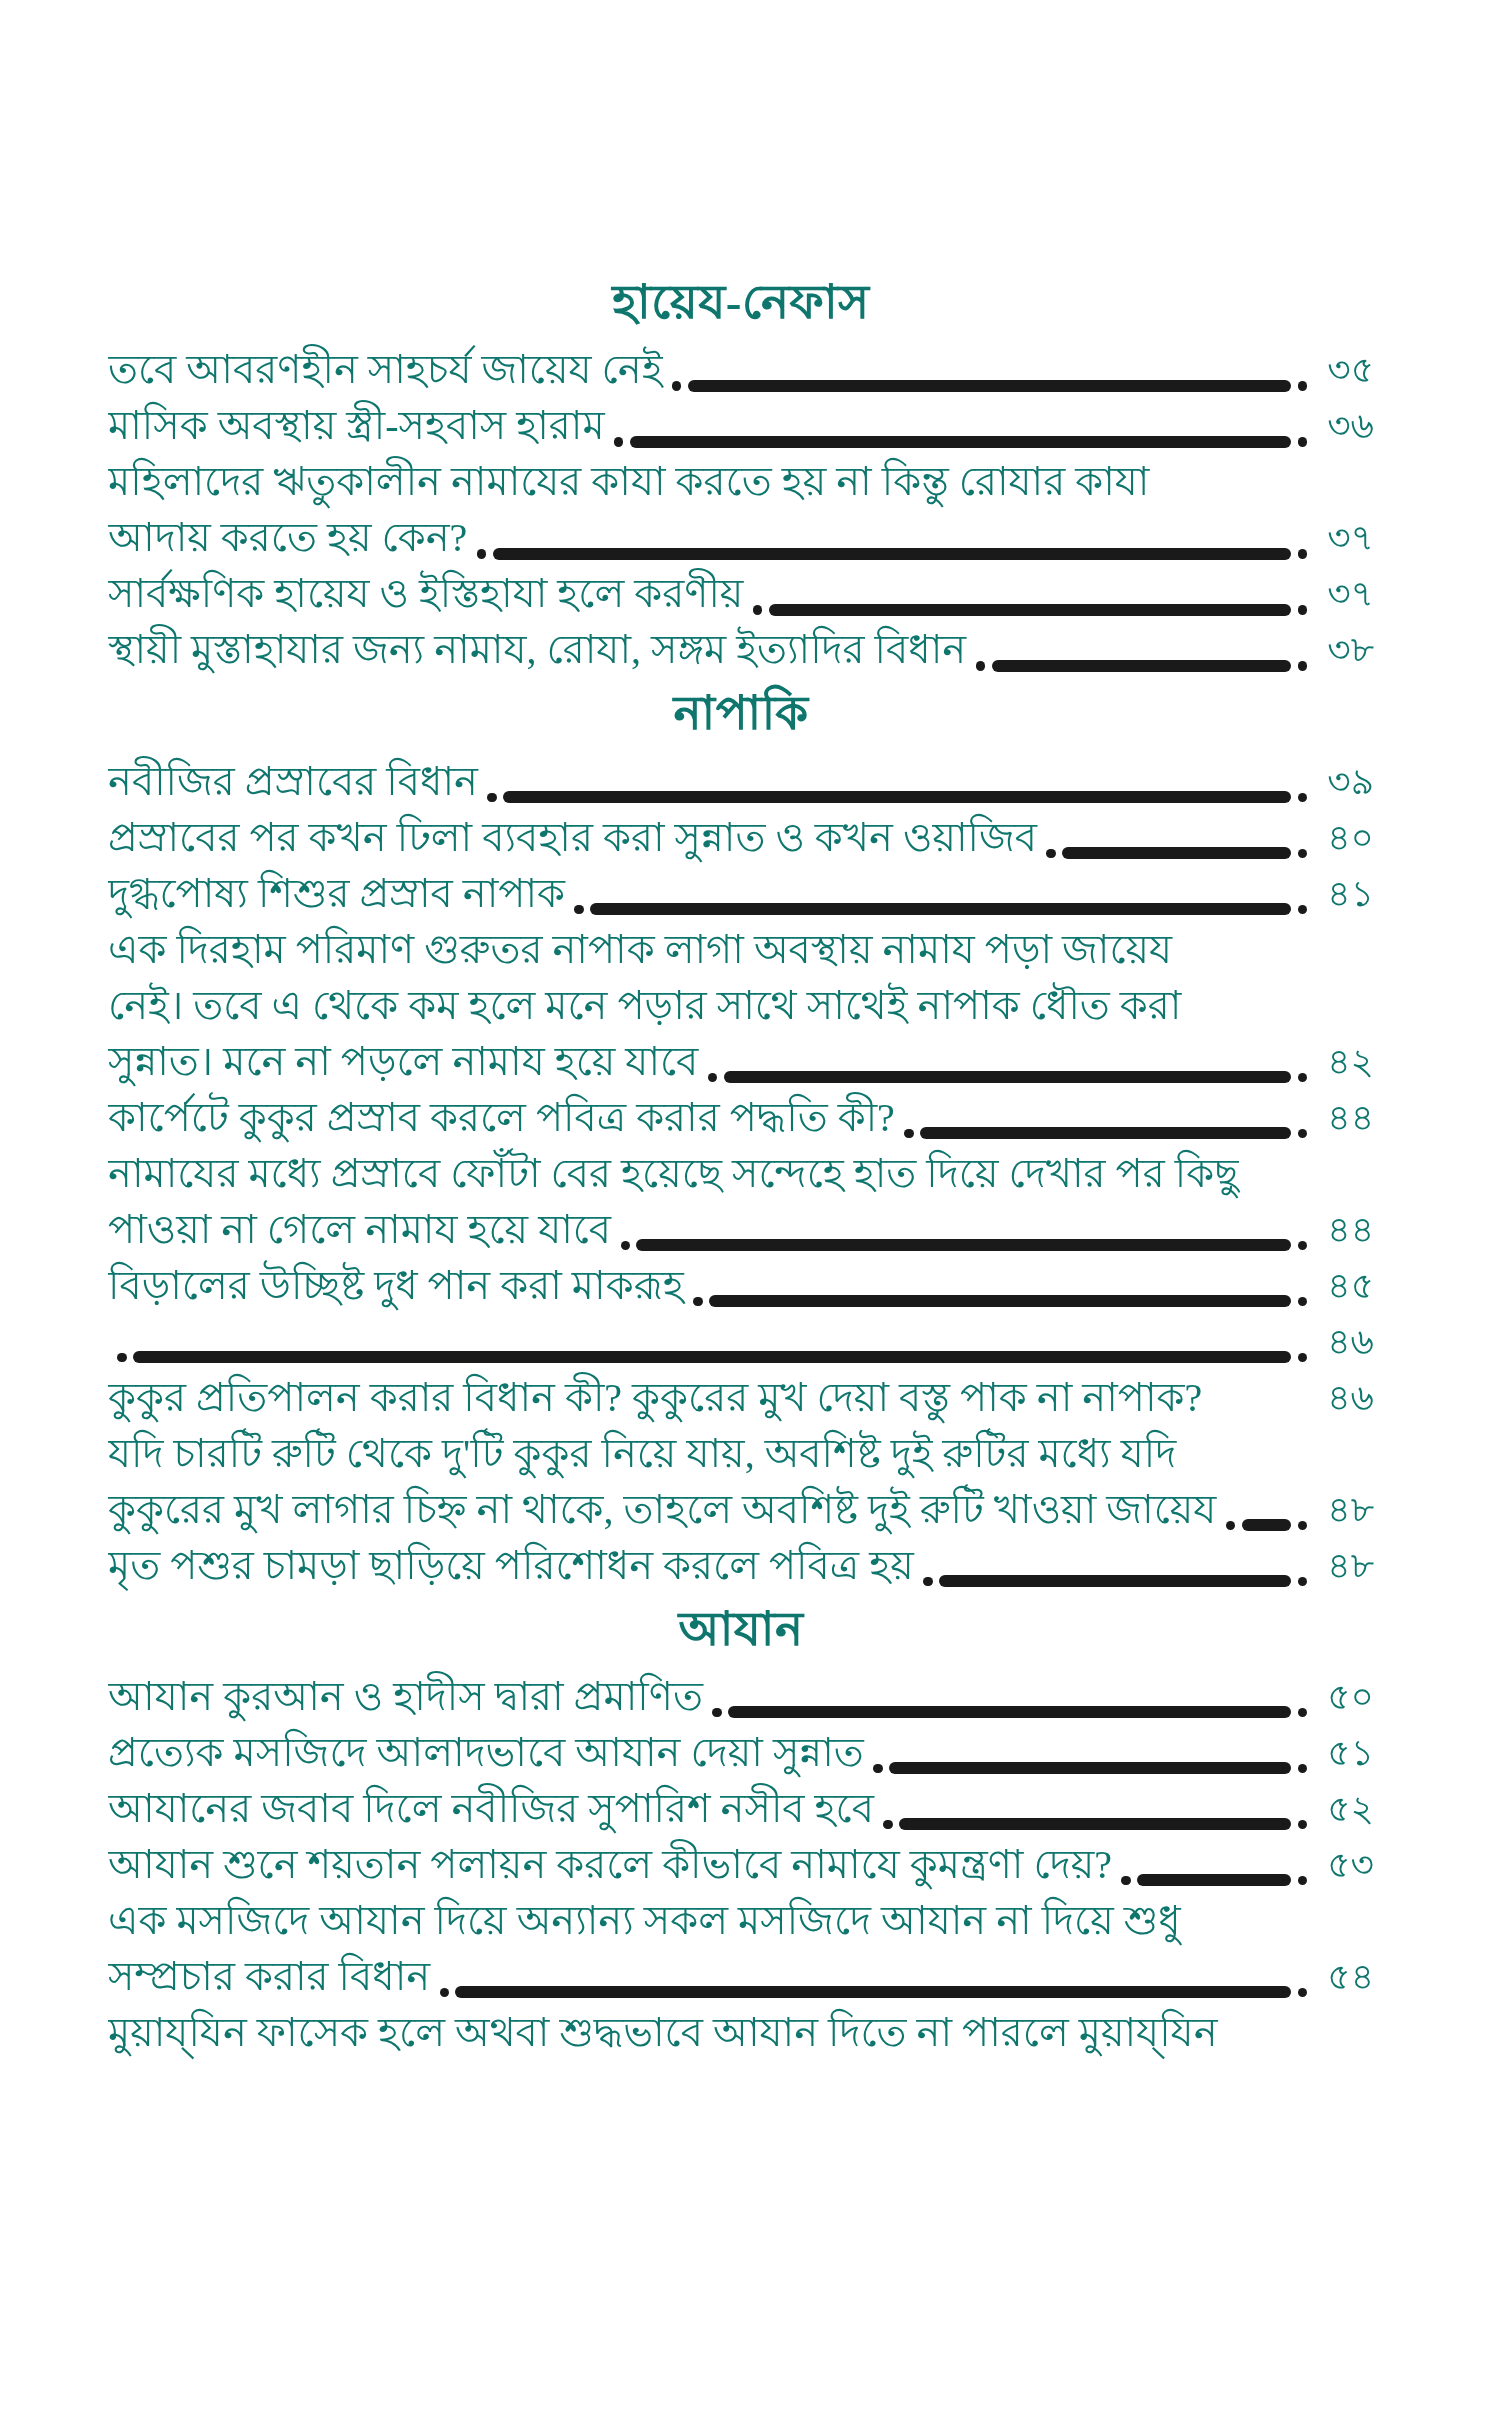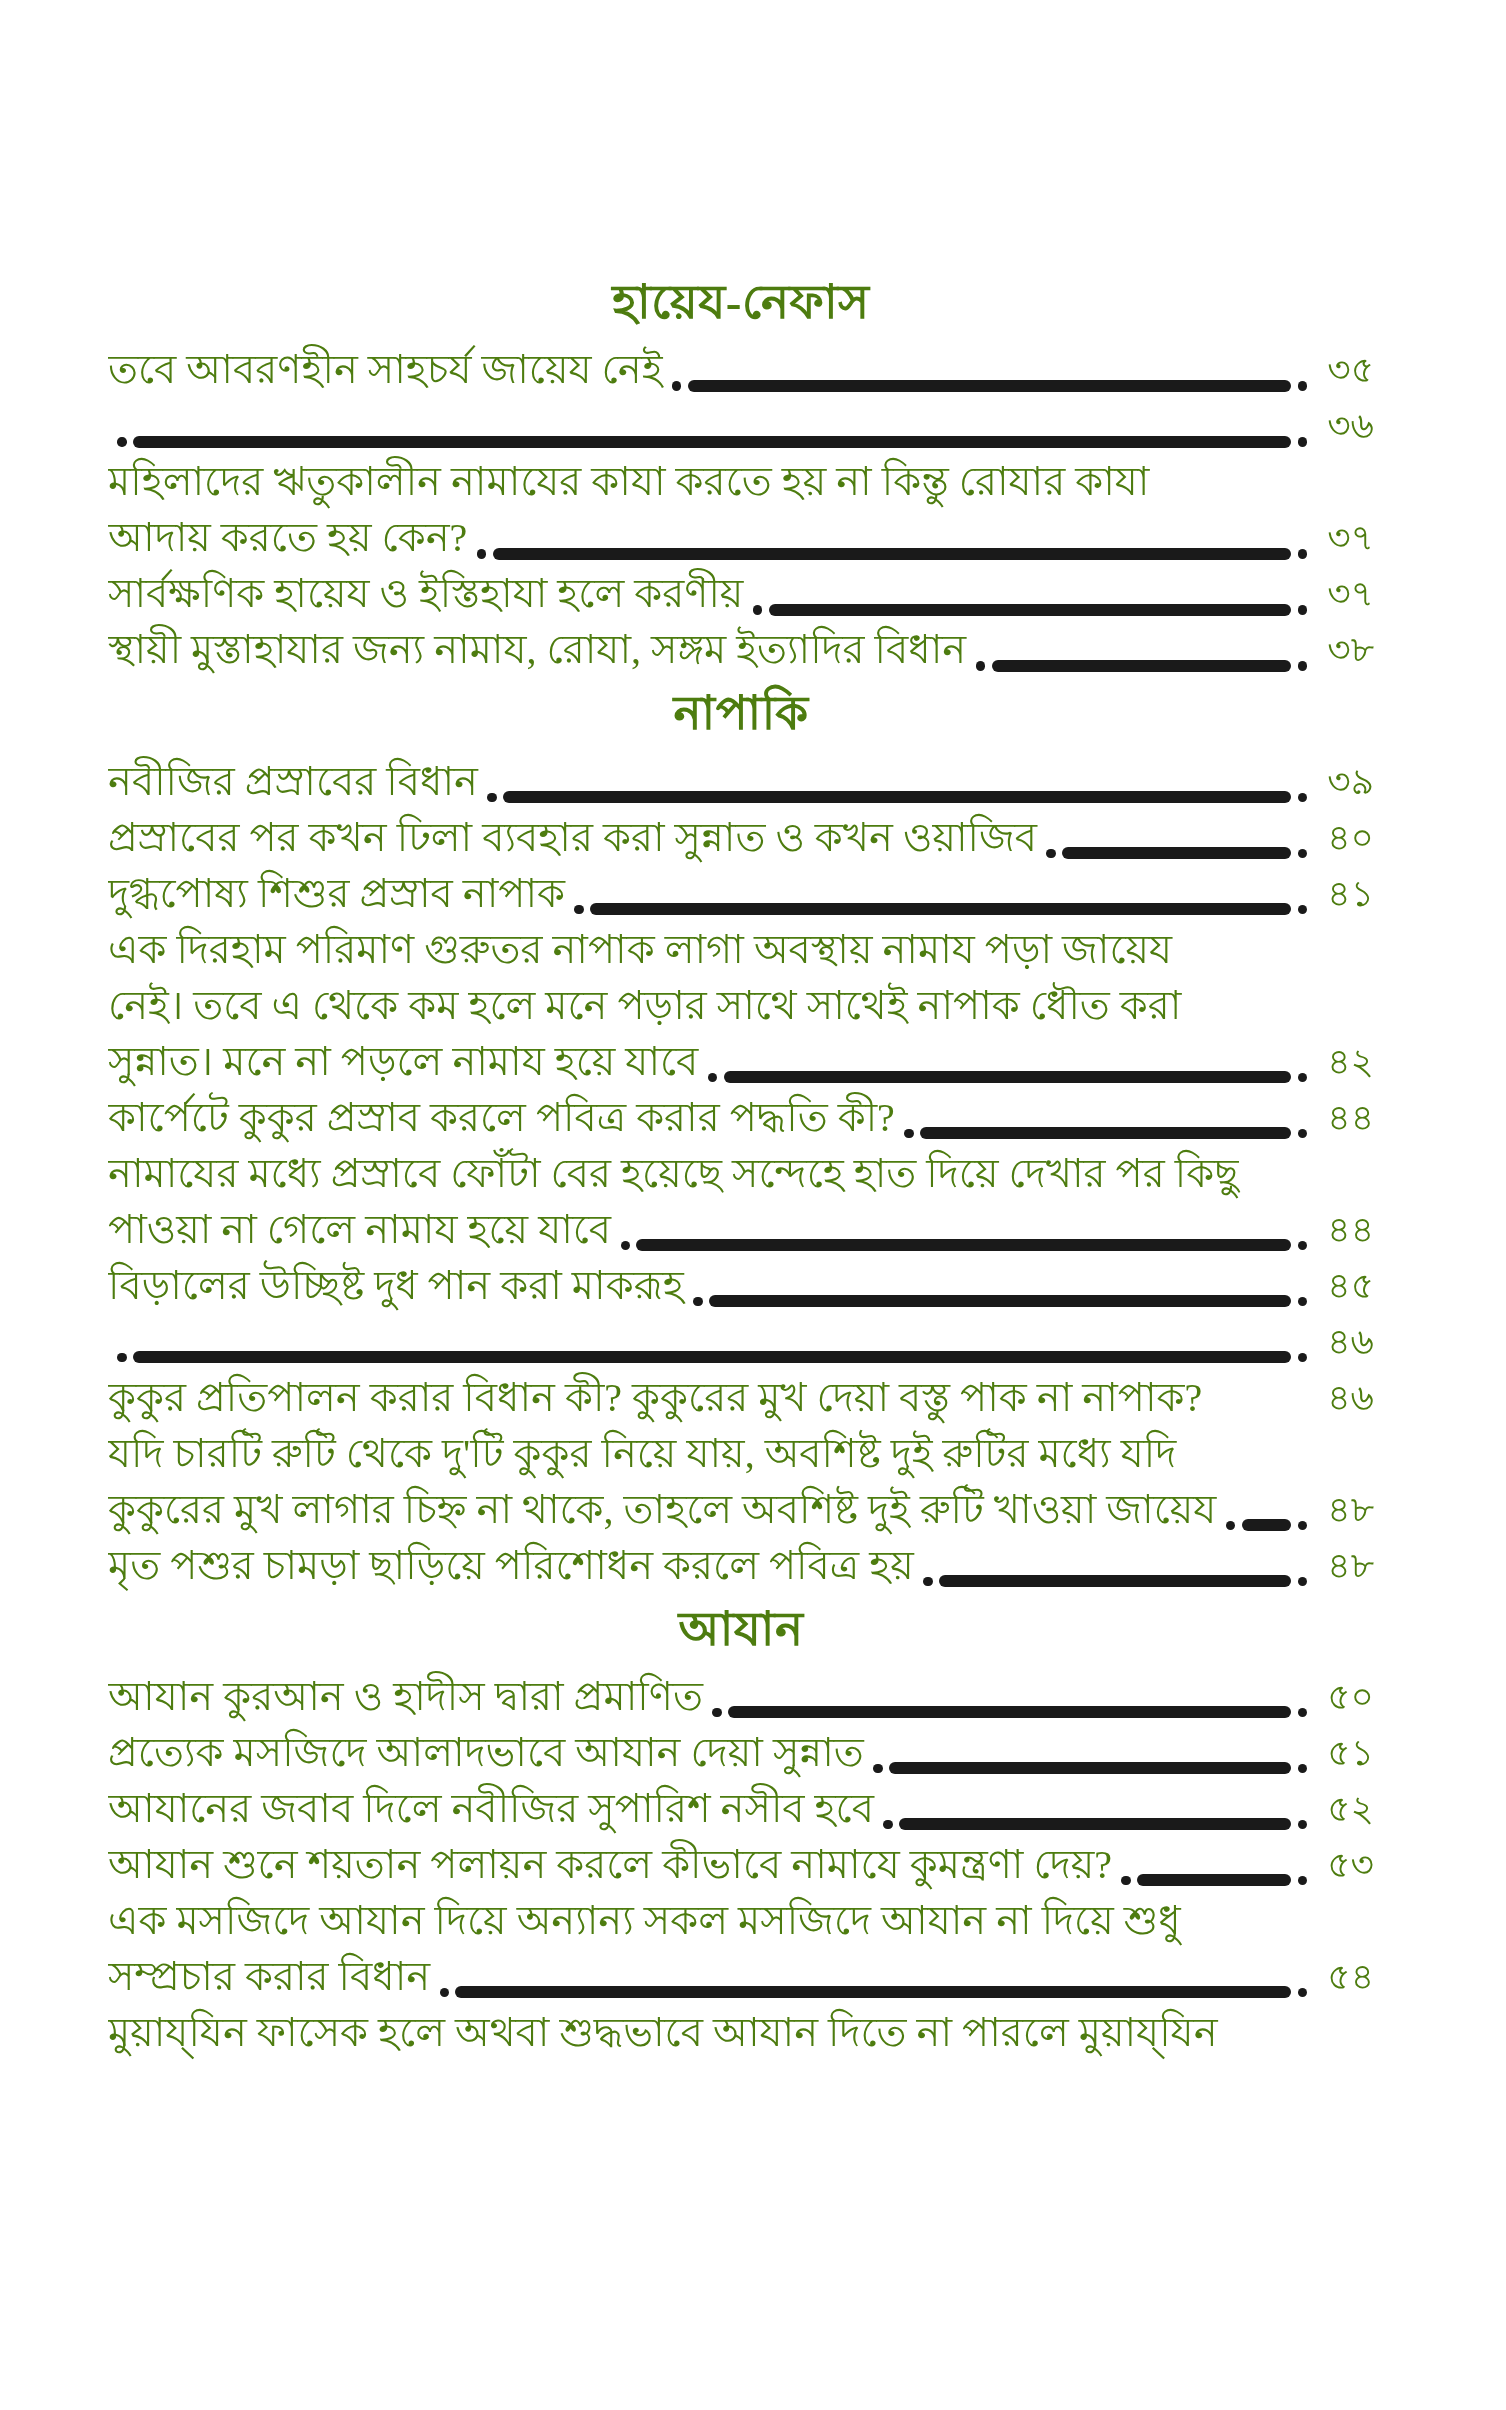--- a/index.html
+++ b/index.html
@@ -5,21 +5,21 @@
   html,body{margin:0;padding:0;}
   body{
     background:#ffffff;
     font-family:"Liberation Serif","DejaVu Serif",serif;
   }
   .page{
     position:relative;
     width:1507px;
     height:2332px;
     background:#ffffff;
-    color:#4d7c0f;
+    color:#0f766e;
     overflow:hidden;
   }
   .content{
     position:absolute;
     left:108px;
     top:273px;
     width:1266px;
   }
   .section-heading{
     text-align:center;
@@ -92,20 +92,21 @@
               <i class="d"></i>
               <i class="b"></i>
               <i class="d"></i>
             </span>
           <span class="pg">৩৫</span>
         </div>
       </div>
 
       <div class="entry">
         <div class="line end">
+          <span class="txt">মাসিক অবস্থায় স্ত্রী-সহবাস হারাম</span>
           <span class="leader">
               <i class="d"></i>
               <i class="b"></i>
               <i class="d"></i>
             </span>
           <span class="pg">৩৬</span>
         </div>
       </div>
 
       <div class="entry">

